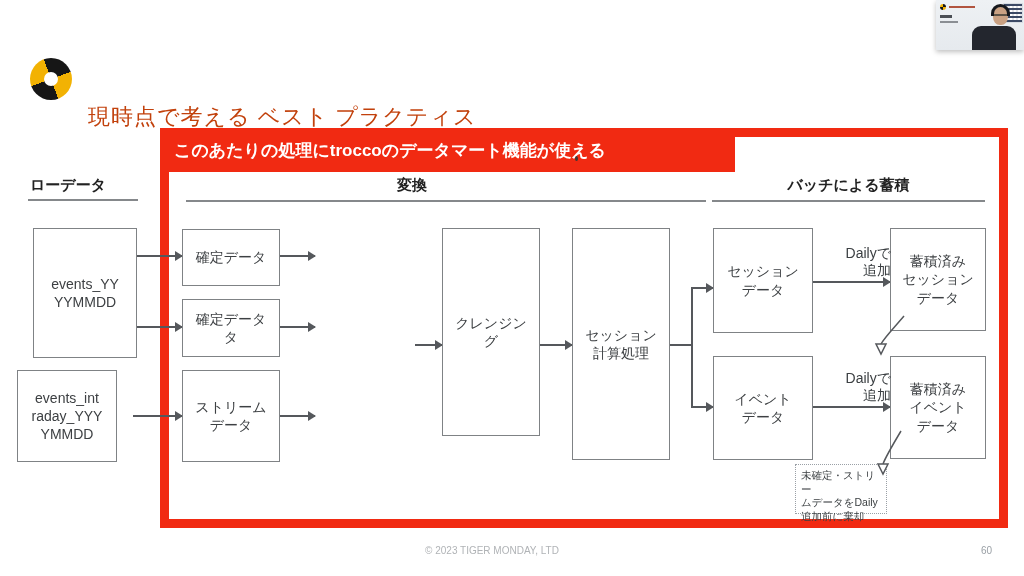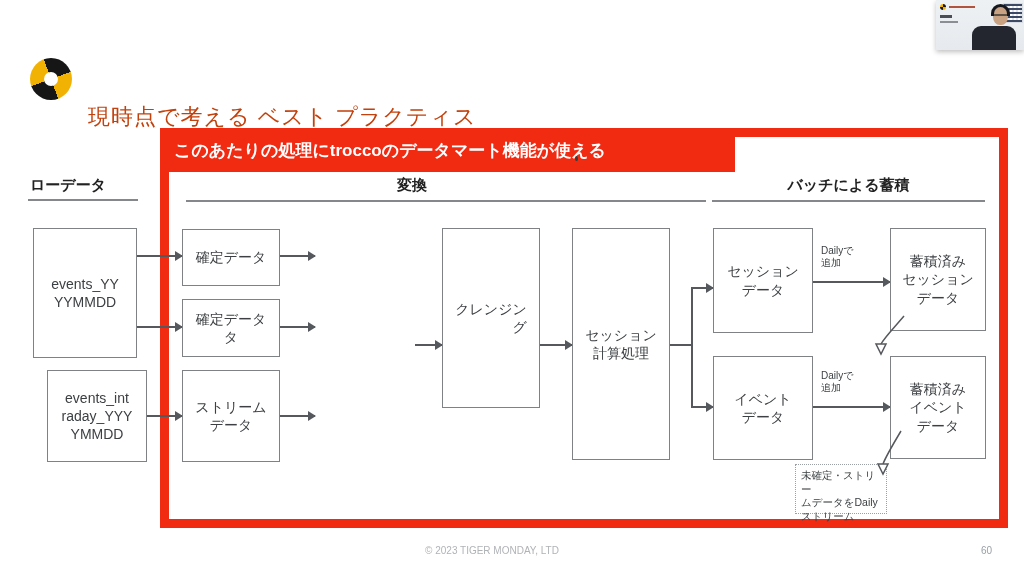--- a/index.html
+++ b/index.html
@@ -29,21 +29,21 @@
        display:flex;align-items:center;justify-content:center;text-align:center;
        font-size:14px;line-height:1.3;color:#3d4043;white-space:pre-line;z-index:2;}
   .note{position:absolute;border:1px dotted #9aa0a6;background:#fff;box-sizing:border-box;
         font-size:10.5px;line-height:1.3;color:#3c4043;padding:4px 5px;white-space:pre-line;z-index:2;}
 
   
   .harrow,.hline{position:absolute;height:2px;background:#55585c;z-index:1;}
   .harrow::after{content:"";position:absolute;right:-1px;top:50%;transform:translateY(-50%);
                  border-left:8px solid #55585c;border-top:5px solid transparent;border-bottom:5px solid transparent;}
   .vline{position:absolute;width:2px;background:#55585c;z-index:1;}
-  .flow-label{position:absolute;font-size:10px;line-height:1.2;color:#3c4043;white-space:pre-line;z-index:2;}
+  .flow-label{position:absolute;font-size:14px;line-height:1.2;color:#3c4043;white-space:pre-line;z-index:2;text-align:right;}
   .curves{position:absolute;left:0;top:0;width:1024px;height:576px;z-index:2;pointer-events:none;}
 
   
   .footer{position:absolute;left:0;top:545px;width:1024px;box-sizing:border-box;padding-right:40px;
           text-align:center;font-size:10px;color:#b0b3b6;}
   .page-num{position:absolute;right:32px;top:545px;font-size:10px;color:#9aa0a6;}
 
   
   .webcam{position:absolute;left:936px;top:0;width:88px;height:50px;background:linear-gradient(180deg,#eef1f4,#e6eaee);
           box-shadow:0 2px 5px rgba(0,0,0,.25);overflow:hidden;z-index:5;}
@@ -81,48 +81,48 @@
   <div class="sec-line" style="left:28px;top:199px;width:110px;"></div>
 
   <div class="sec" style="left:352px;top:176px;width:120px;">変換</div>
   <div class="sec-line" style="left:186px;top:200px;width:520px;"></div>
 
   <div class="sec" style="left:712px;top:176px;width:273px;">バッチによる蓄積</div>
   <div class="sec-line" style="left:712px;top:200px;width:273px;"></div>
 
   <div class="box" style="left:33px;top:228px;width:104px;height:130px;">events_YY
 YYMMDD</div>
-  <div class="box" style="left:47px;top:370px;width:100px;height:92px;">events_int
+  <div class="box" style="left:17px;top:370px;width:100px;height:92px;">events_int
 raday_YYY
 YMMDD</div>
 
   <div class="box" style="left:182px;top:229px;width:98px;height:57px;">確定データ</div>
   <div class="box" style="left:182px;top:299px;width:98px;height:58px;">確定データ
 タ</div>
   <div class="box" style="left:182px;top:370px;width:98px;height:92px;">ストリーム
 データ</div>
-  <div class="box" style="left:442px;top:228px;width:98px;height:180px;text-align:right;">クレンジン
+  <div class="box" style="left:442px;top:228px;width:98px;height:208px;">クレンジン
 グ</div>
   <div class="box" style="left:572px;top:228px;width:98px;height:232px;">セッション
 計算処理</div>
 
   <div class="box" style="left:713px;top:228px;width:100px;height:105px;">セッション
 データ</div>
   <div class="box" style="left:713px;top:356px;width:100px;height:104px;">イベント
 データ</div>
   <div class="box" style="left:890px;top:228px;width:96px;height:103px;">蓄積済み
 セッション
 データ</div>
   <div class="box" style="left:890px;top:356px;width:96px;height:103px;">蓄積済み
 イベント
 データ</div>
 
   <div class="note" style="left:795px;top:464px;width:92px;height:50px;">未確定・ストリー
 ムデータをDaily
-ストリーム</div>
+追加前に棄却</div>
 
   <div class="harrow" style="left:133px;top:255px;width:49px;"></div>
   <div class="harrow" style="left:133px;top:326px;width:49px;"></div>
   <div class="harrow" style="left:133px;top:415px;width:49px;"></div>
   <div class="harrow" style="left:280px;top:255px;width:35px;"></div>
   <div class="harrow" style="left:280px;top:326px;width:35px;"></div>
   <div class="harrow" style="left:280px;top:415px;width:35px;"></div>
   <div class="harrow" style="left:415px;top:344px;width:27px;"></div>
   <div class="harrow" style="left:540px;top:344px;width:32px;"></div>
   <div class="hline" style="left:670px;top:344px;width:23px;"></div>

